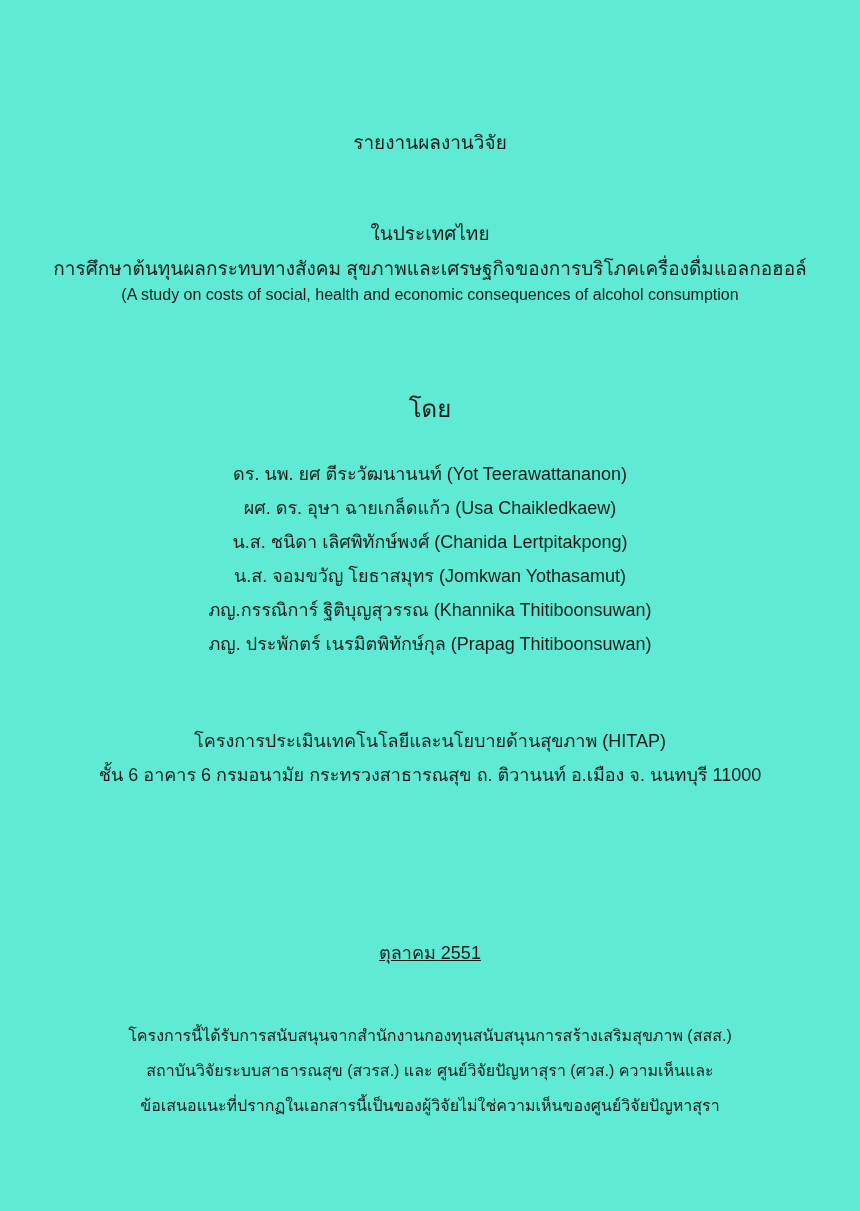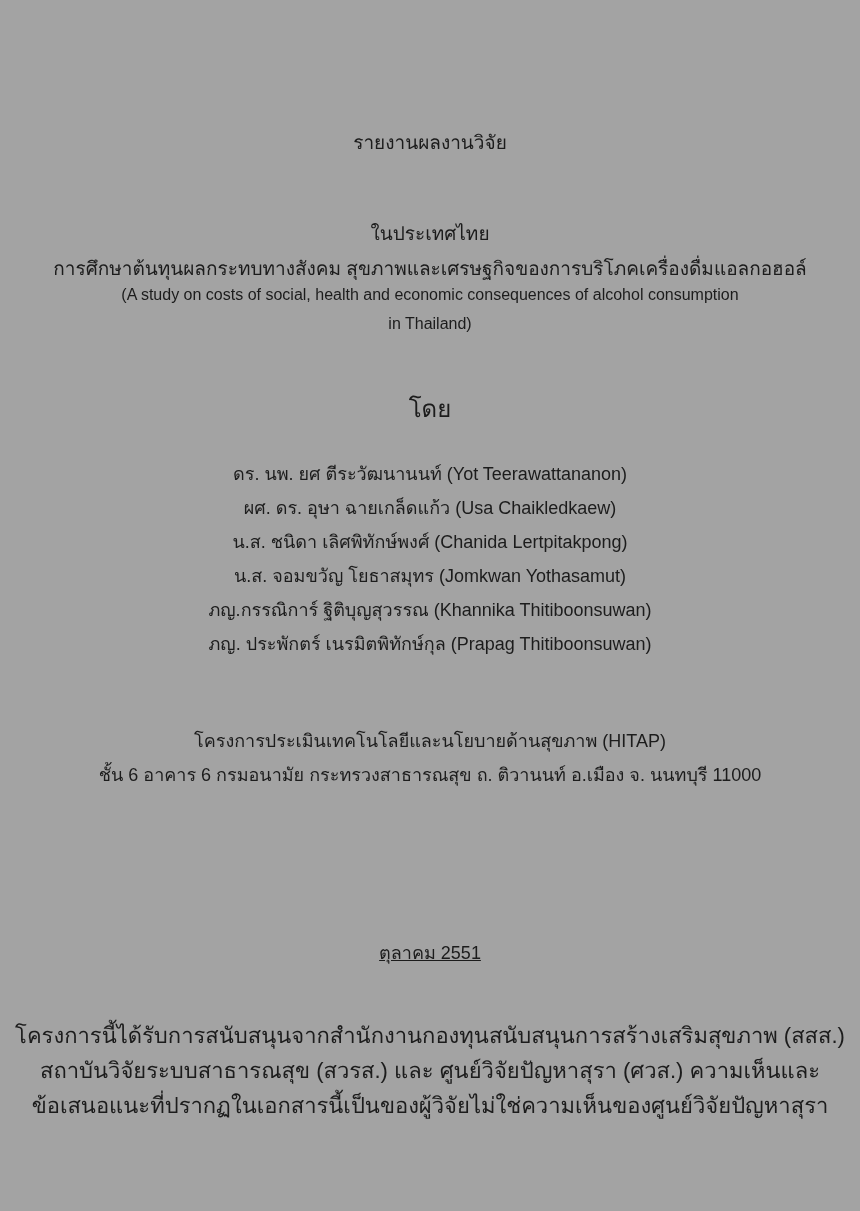--- a/index.html
+++ b/index.html
@@ -5,21 +5,21 @@
   html, body {
     margin: 0;
     padding: 0;
     background: #ffffff;
   }
   .page {
     position: relative;
     width: 860px;
     height: 1211px;
     margin: 0 auto;
-    background: #a3a3a3;
+    background: #5eead4;
     font-family: "Liberation Sans", "DejaVu Sans", sans-serif;
     color: #1c1c1c;
     overflow: hidden;
   }
   .block {
     position: absolute;
     left: 0;
     width: 100%;
     text-align: center;
   }
@@ -56,39 +56,38 @@
     text-align: center;
   }
   .pub-date {
     top: 940px;
     font-size: 18px;
     line-height: 26px;
     text-decoration: underline;
   }
   .funding {
     top: 1018px;
-    font-size: 22px;
+    font-size: 16px;
     line-height: 35px;
   }
 </style>
 </head>
 <body>
 
 <div class="page">
 
   <div class="block report-type">รายงานผลงานวิจัย</div>
 
   <div class="block title-th">
     <div>ในประเทศไทย</div>
     <div>การศึกษาต้นทุนผลกระทบทางสังคม สุขภาพและเศรษฐกิจของการบริโภคเครื่องดื่มแอลกอฮอล์</div>
   </div>
 
   <div class="block title-en">
     <div>(A study on costs of social, health and economic consequences of alcohol consumption</div>
-    <div>in Thailand)</div>
   </div>
 
   <div class="block byline">โดย</div>
 
   <div class="block authors">
     <div>ดร. นพ. ยศ ตีระวัฒนานนท์ (Yot Teerawattananon)</div>
     <div>ผศ. ดร. อุษา ฉายเกล็ดแก้ว (Usa Chaikledkaew)</div>
     <div>น.ส. ชนิดา เลิศพิทักษ์พงศ์ (Chanida Lertpitakpong)</div>
     <div>น.ส. จอมขวัญ โยธาสมุทร (Jomkwan Yothasamut)</div>
     <div>ภญ.กรรณิการ์  ฐิติบุญสุวรรณ (Khannika Thitiboonsuwan)</div>

